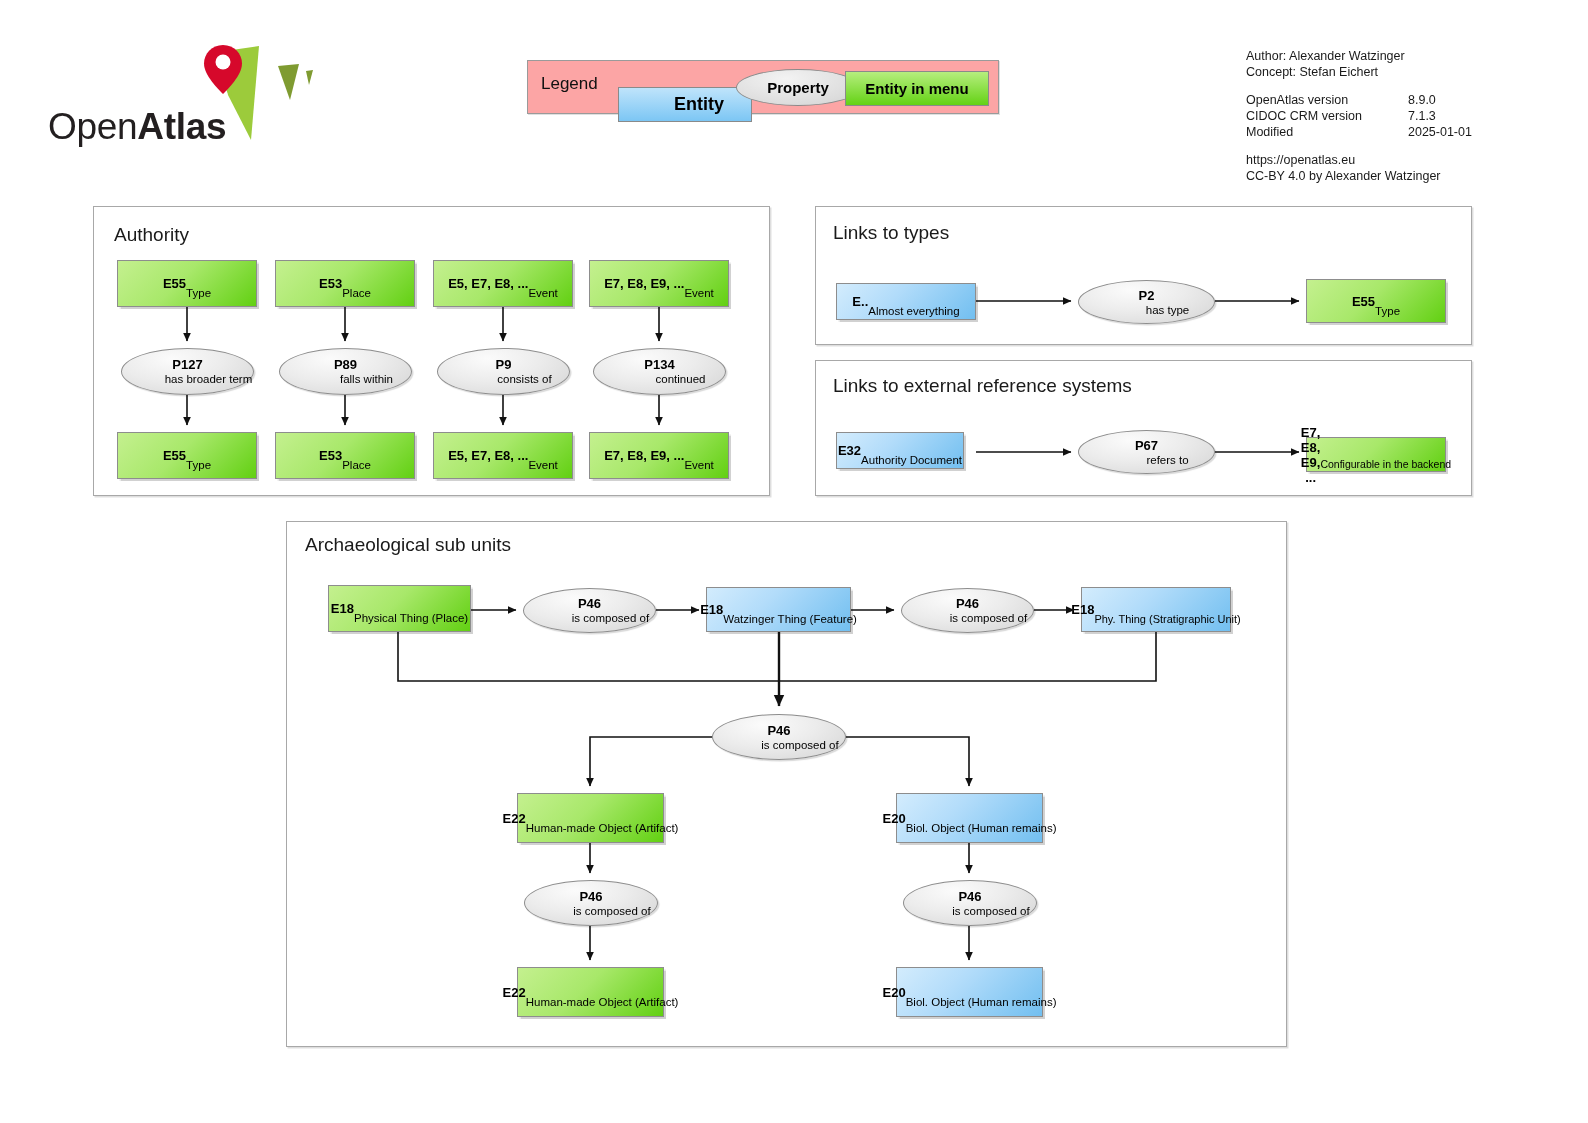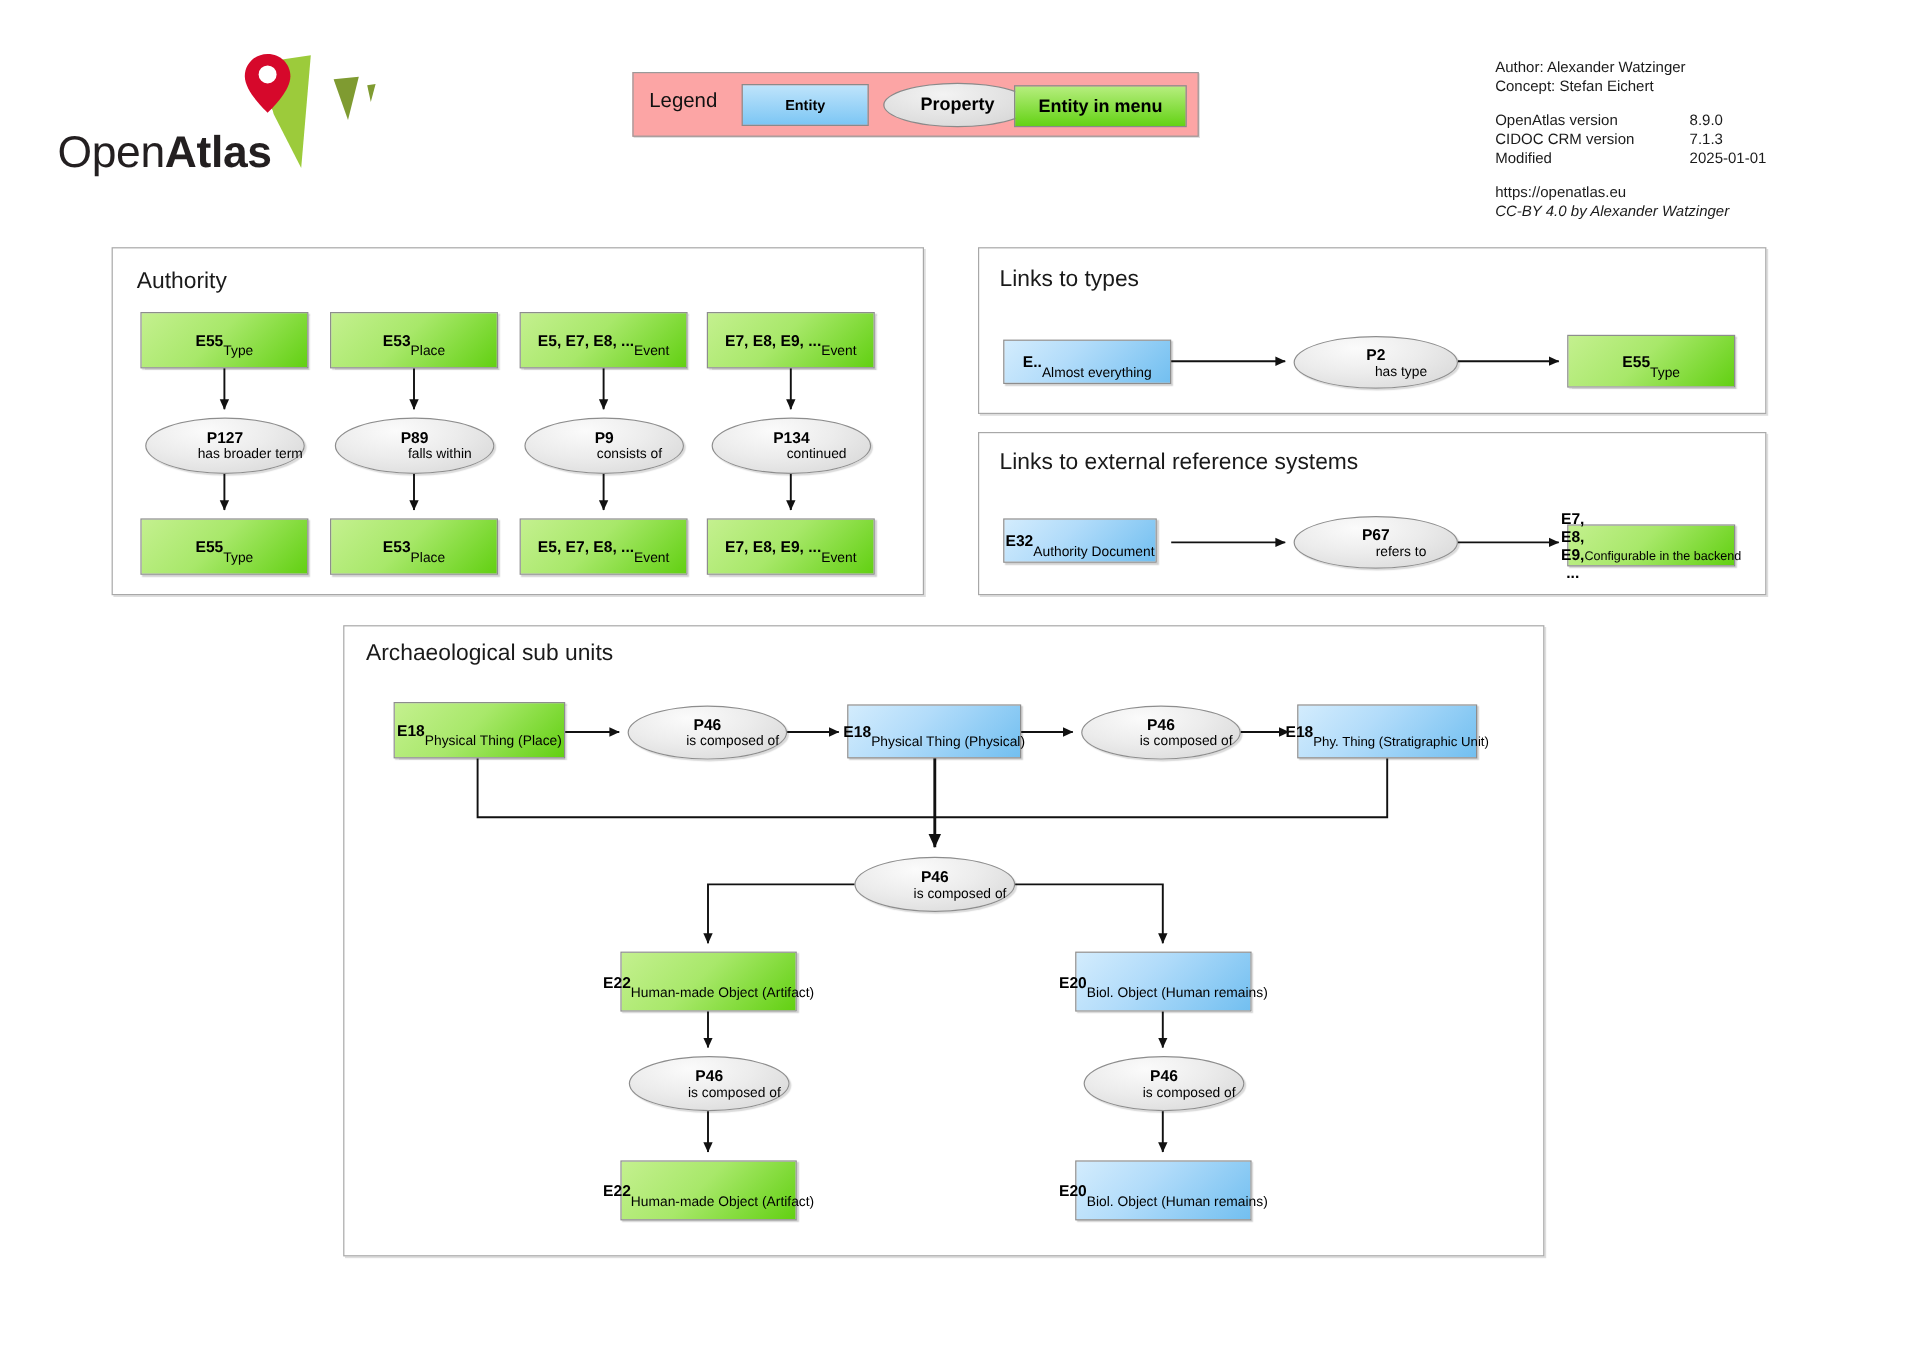--- a/index.html
+++ b/index.html
@@ -47,21 +47,21 @@
     left: 1246px;
     top: 48px;
     font-size: 12.5px;
     color: #1a1a1a;
     line-height: 16px;
     white-space: nowrap;
   }
   #meta .row { position: relative; height: 16px; }
   #meta .val { position: absolute; left: 162px; top: 0; }
   #meta .gap { height: 12px; }
-  #meta .ital { font-style: italic; }
+  #meta .ital { }
 
   
   #legend-box {
     position: absolute;
     left: 527px;
     top: 60px;
     width: 470px;
     height: 52px;
     background: #fca5a5;
     border: 1px solid #9a9a9a;
@@ -69,26 +69,26 @@
   }
   #legend-label {
     position: absolute;
     left: 13px;
     top: 13px;
     font-size: 17px;
     color: #111;
   }
   .legend-chip-entity {
     position: absolute;
-    left: 90px; top: 9px;
+    left: 90px; top: 26px;
     width: 104px; height: 33px;
     background: linear-gradient(to bottom, #bfe4fb 0%, #7cc6f4 100%);
     border: 1px solid #8a8a8a;
     display: flex; align-items: center; justify-content: center;
-    font-weight: 700; font-size: 12px; color: #000;
+    font-weight: 700; font-size: 18px; color: #000; padding-left: 28px;
   }
   .legend-chip-prop {
     position: absolute;
     left: 208px; top: 8px;
     width: 122px; height: 35px;
     background: radial-gradient(ellipse at 40% 25%, #f3f3f3 0%, #dcdcdc 70%, #cfcfcf 100%);
     border: 1px solid #8a8a8a;
     border-radius: 50%;
     display: flex; align-items: center; justify-content: center;
     font-weight: 700; font-size: 15px; color: #000;
@@ -320,21 +320,21 @@
   <div class="node green" style="left:328px; top:585px; width:143px; height:47px;">
     <div class="code">E18</div>
     <div class="label">Physical Thing (Place)</div>
   </div>
   <div class="ellipse" style="left:523px; top:588px; width:133px; height:45px;">
     <div class="code">P46</div>
     <div class="label">is composed of</div>
   </div>
   <div class="node blue" style="left:706px; top:587px; width:145px; height:45px;">
     <div class="code">E18</div>
-    <div class="label">Physical Thing (Physical)</div>
+    <div class="label">Watzinger Thing (Feature)</div>
   </div>
   <div class="ellipse" style="left:901px; top:588px; width:133px; height:45px;">
     <div class="code">P46</div>
     <div class="label">is composed of</div>
   </div>
   <div class="node blue" style="left:1081px; top:587px; width:150px; height:45px;">
     <div class="code">E18</div>
     <div class="label" style="font-size:11px;">Phy. Thing (Stratigraphic Unit)</div>
   </div>
 

